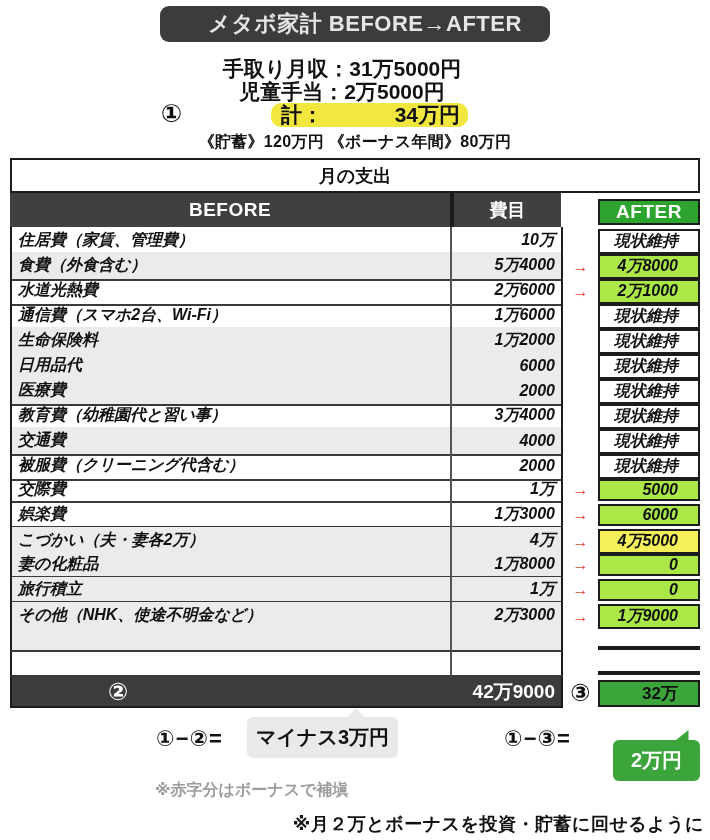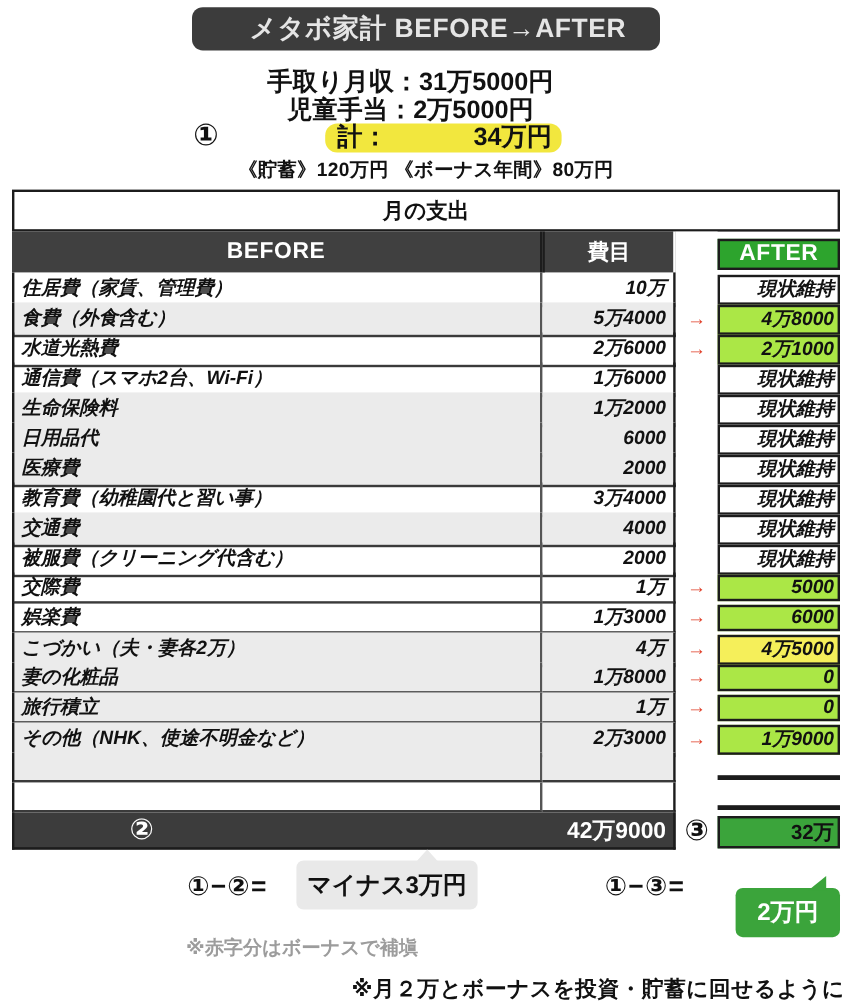--- a/index.html
+++ b/index.html
@@ -52,21 +52,21 @@
   }
   .grid-row{display:grid;grid-template-columns:442px 111px 35px 102px;}
   .hrow{height:34px;}
   .hc{background:var(--header-dark);color:#fff;display:flex;align-items:center;justify-content:center;font-size:18px;}
   .hc1{border-left:2px solid var(--border);border-right:2px solid #fff;}
   .hc2{border-right:2px solid var(--border);letter-spacing:.5px;font-size:19px;}
   .hgap{background:#fff;}
   .afterw{display:flex;align-items:flex-end;}
   .after-box{
     flex:1;margin:2px 0;border:2px solid var(--border);display:flex;
-    align-items:center;justify-content:flex-end;padding-right:3px;font-size:16px;
+    align-items:center;justify-content:flex-end;padding-right:20px;font-size:16px;
   }
   .hdr-after{background:var(--green-strong);color:#fff;justify-content:center;
     padding-right:0;font-size:19px;letter-spacing:.5px;}
   .trow{height:25px;font-style:italic;}
   .trow .cell{display:flex;align-items:center;font-size:16px;}
   .c-item{border-left:2px solid var(--border);border-right:2px solid #555;
     border-bottom:2px solid #3a3a3a;padding-left:6px;}
   .c-before{border-right:2px solid var(--border);border-bottom:2px solid #3a3a3a;
     justify-content:flex-end;padding-right:6px;}
   .trow.shaded .c-item,.trow.shaded .c-before{background:var(--row-gray);}

